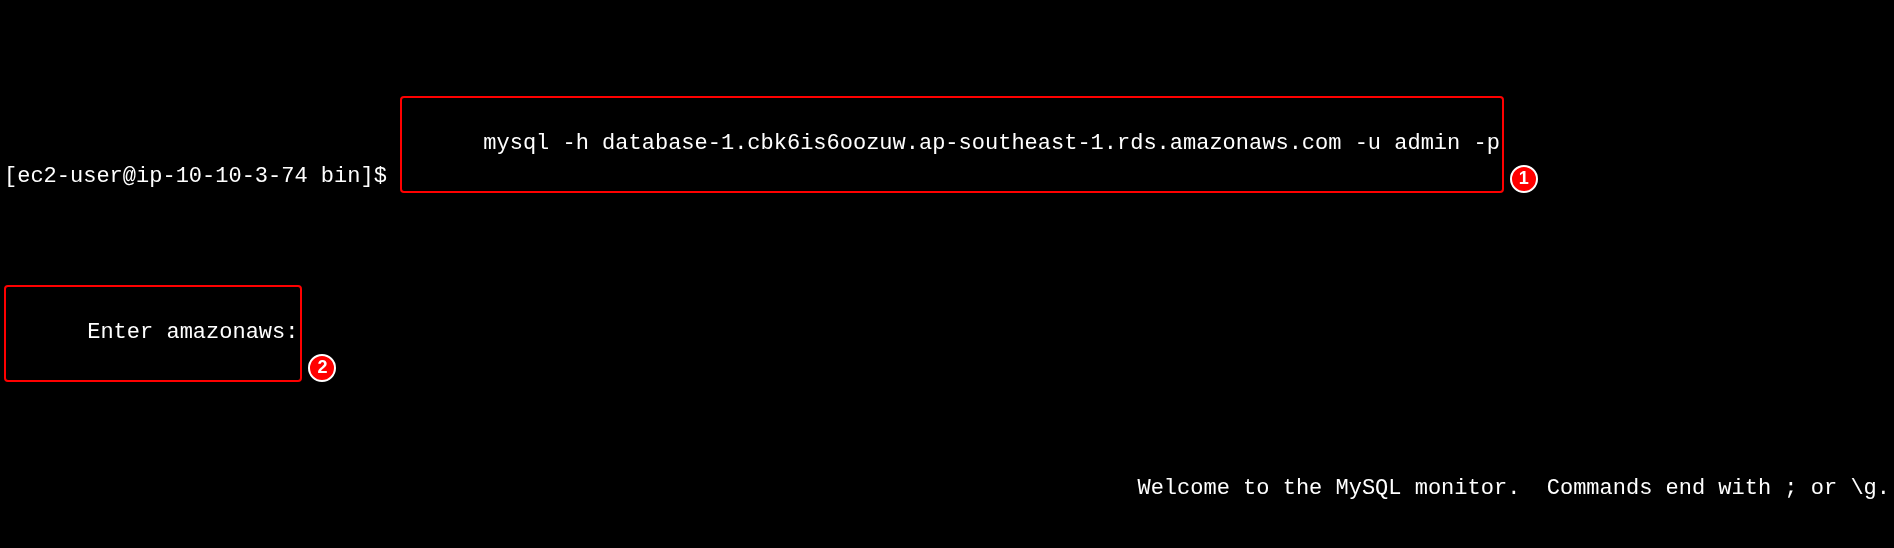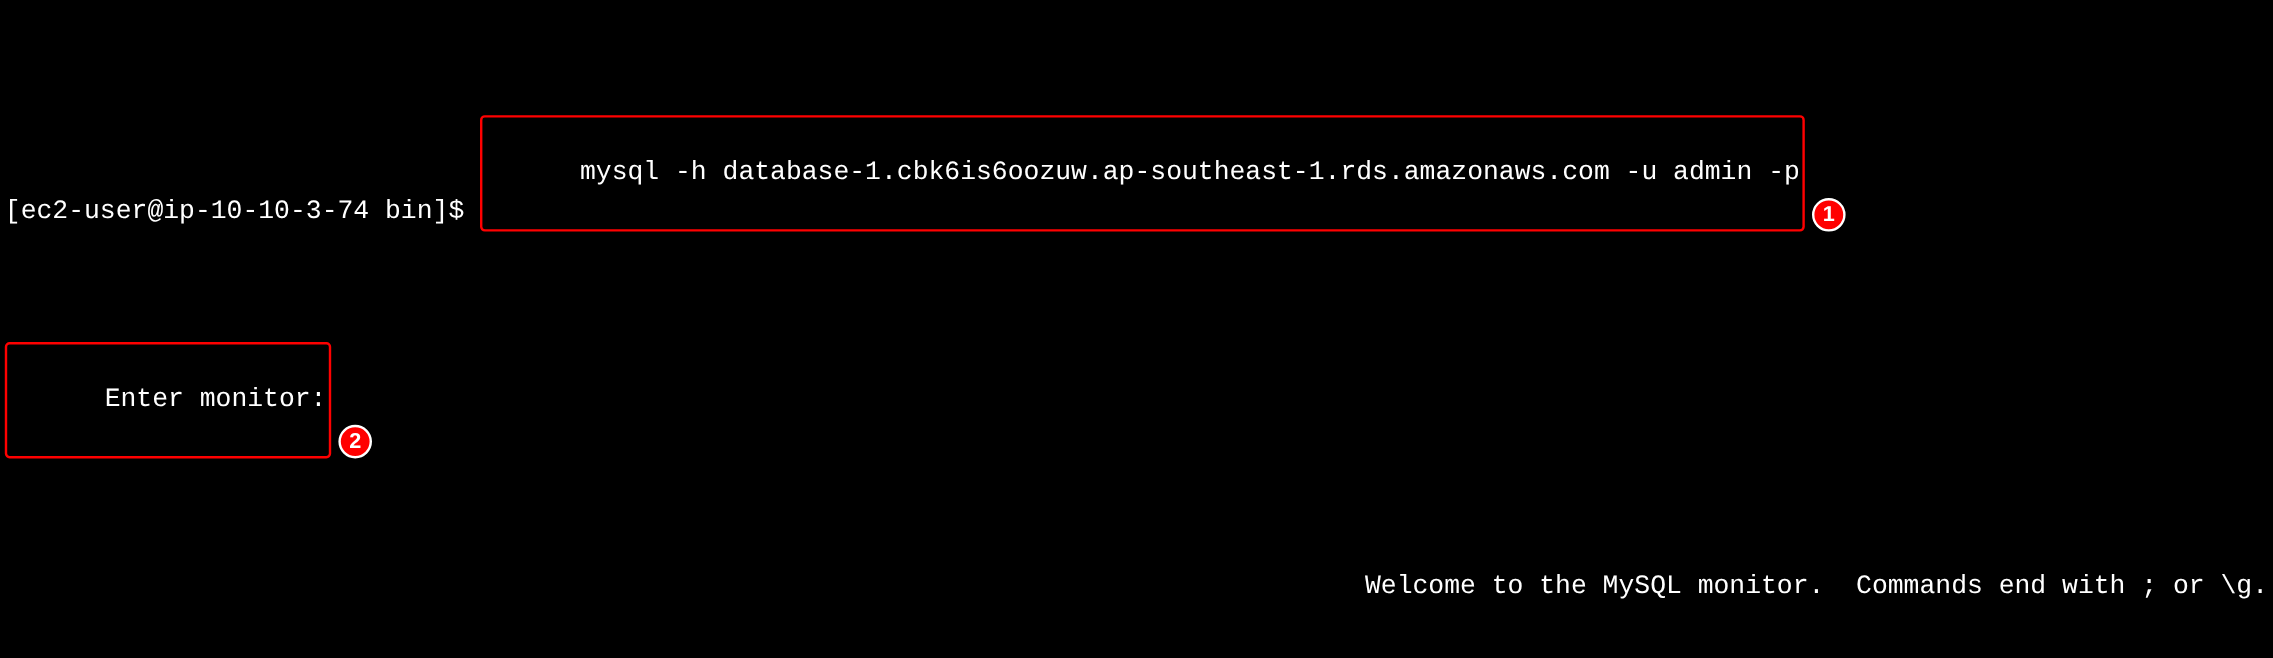--- a/index.html
+++ b/index.html
@@ -66,21 +66,21 @@
   <div class="prompt-line">
     <span class="prompt-left">[ec2-user@ip-10-10-3-74 bin]$ </span>
     <span class="highlight-box">
       <span>mysql -h database-1.cbk6is6oozuw.ap-southeast-1.rds.amazonaws.com -u admin -p</span>
     </span>
     <span class="annotation-circle">1</span>
   </div>
 
   <div class="prompt-line">
     <span class="highlight-box">
-      <span>Enter monitor:</span>
+      <span>Enter amazonaws:</span>
     </span>
     <span class="annotation-circle">2</span>
   </div>
 
   <span class="line">Welcome to the MySQL monitor.  Commands end with ; or \g.</span>
   
   
   
   
   

